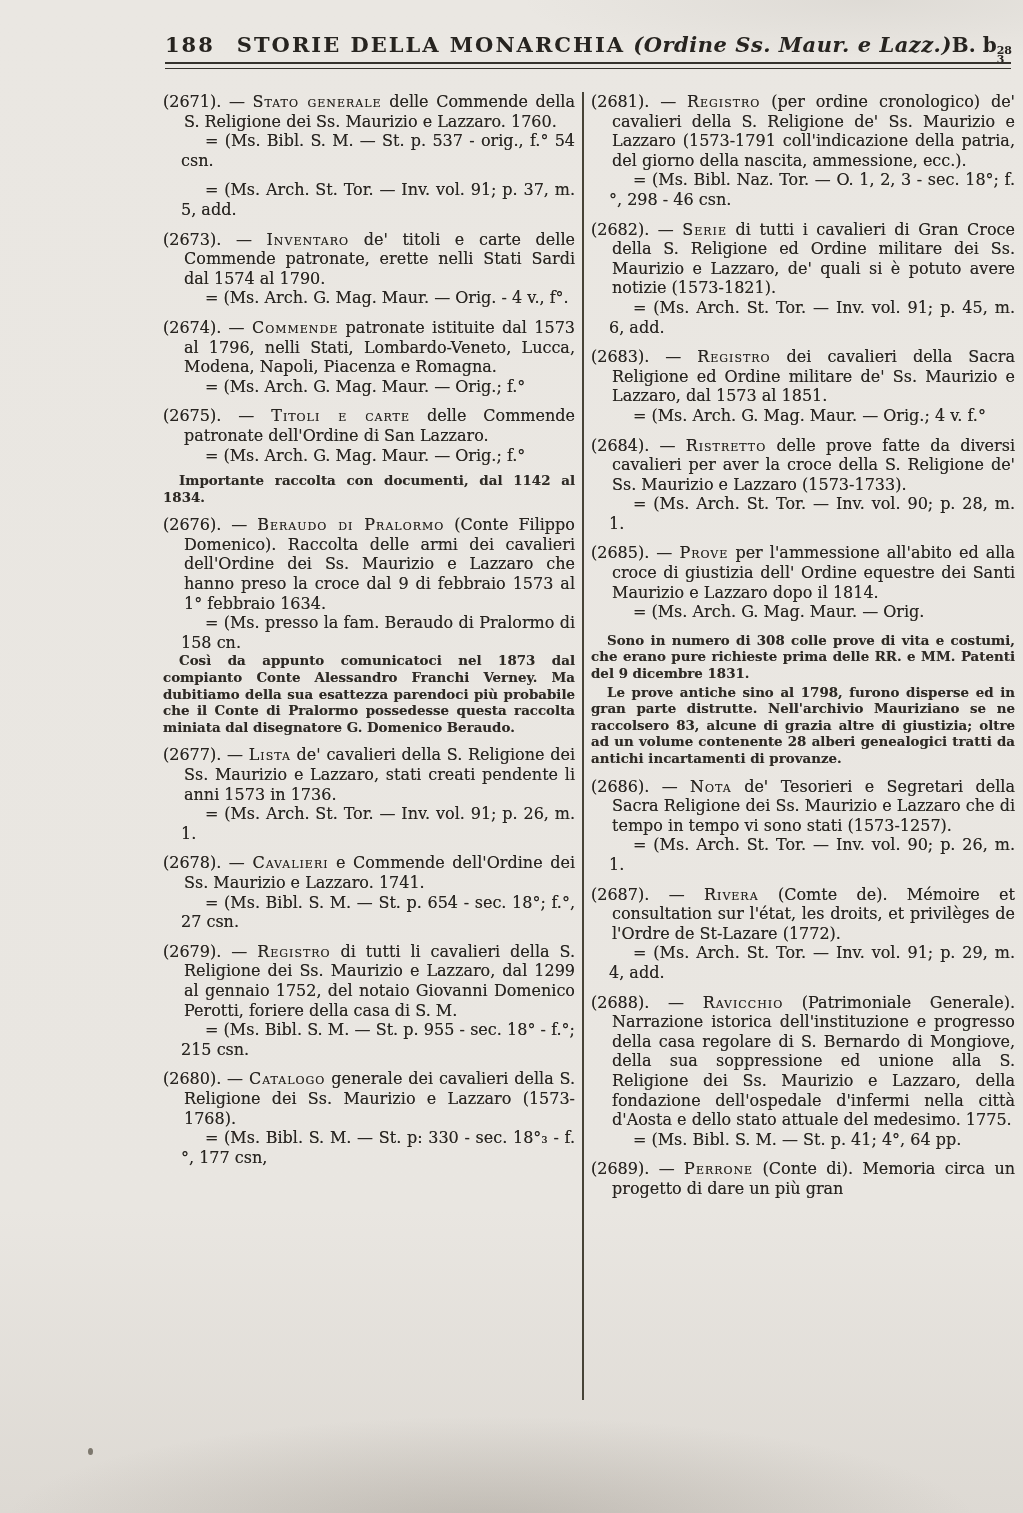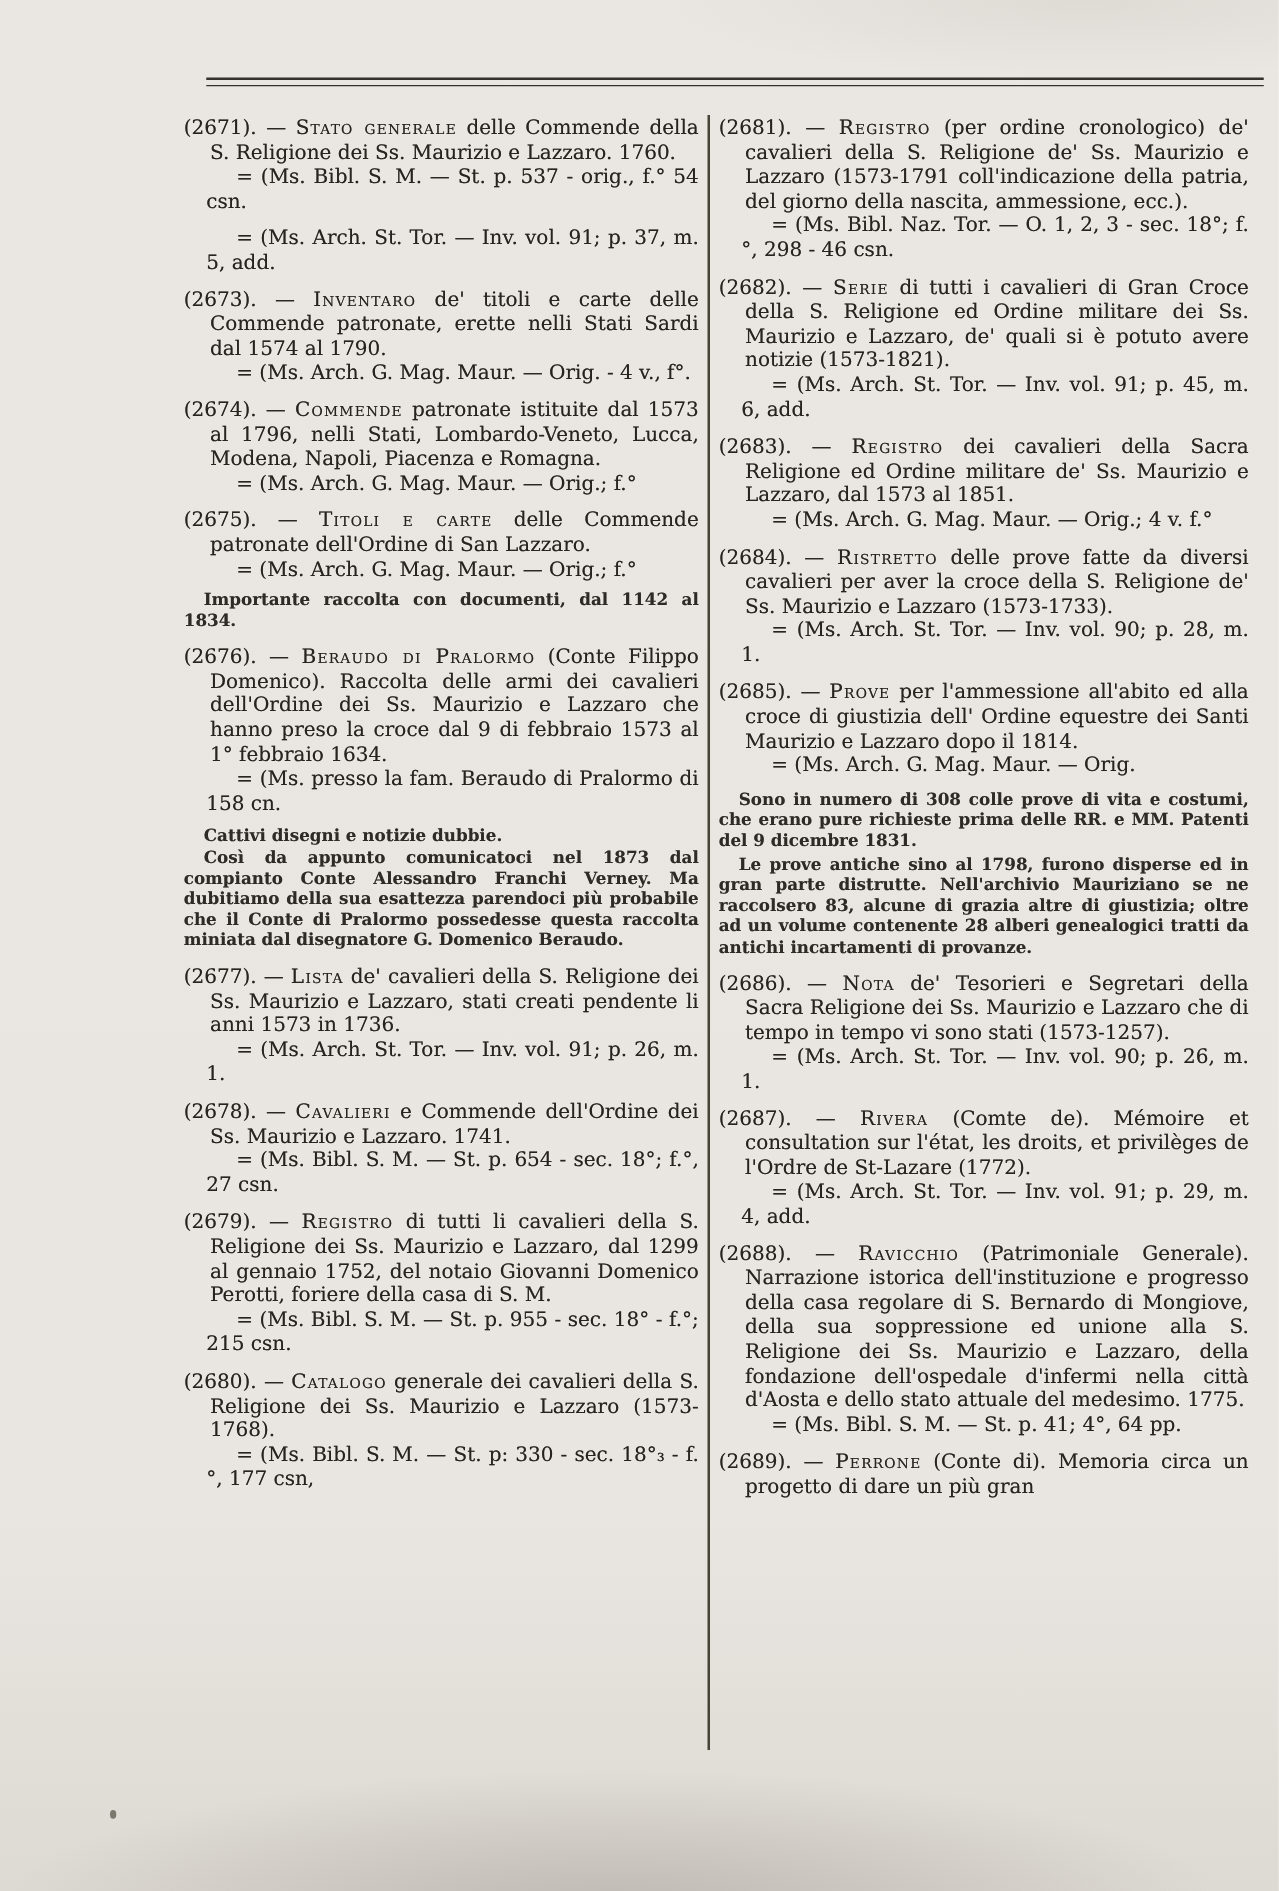--- a/index.html
+++ b/index.html
@@ -25,21 +25,21 @@
   .hdr .title .tsc { letter-spacing:2px; }
   .hdr .title .tit { font-style:italic; letter-spacing:0.5px; }
   .shelf { font-size:20px; }
   .supsub { display:inline-flex; flex-direction:column; align-items:flex-start;
             font-size:11px; line-height:9px; vertical-align:-2px; font-weight:bold; }
   .rule {
     position:absolute; left:165px; top:62px; width:846px; height:4px;
     border-top:2.5px solid #35322d; border-bottom:1.3px solid #35322d;
   }
   .cols {
-    position:absolute; left:147px; top:92px; width:852px; height:1316px;
+    position:absolute; left:163px; top:92px; width:852px; height:1316px;
     display:flex; overflow:hidden;
   }
   .col-l { width:412px; }
   .divider-wrap { width:16px; display:flex; justify-content:center; }
   .divider { width:1.6px; height:1308px; background:#474337; }
   .col-r { flex:1; }
   .entry { margin:0 0 10px 0; }
   .body {
     font-size:16px; line-height:19.6px; text-align:justify;
     padding-left:21px; text-indent:-21px; margin:0;
@@ -57,20 +57,28 @@
     color:#2e2a25; text-shadow:0 0 0.3px rgba(40,35,28,0.4);
   }
   .speck { position:absolute; left:88px; top:1448px; width:5px; height:7px;
            border-radius:50%; background:#7d7official; background:#7d786e; }
 </style>
 </head>
 <body>
 
 <div class="page">
 
+  <div class="hdr">
+    <span class="pageno">188</span>
+    <span class="title"><span class="tsc">STORIE DELLA MONARCHIA</span> <span class="tit">(Ordine Ss. Maur. e Lazz.)</span></span>
+    <span class="shelf"><span>B. b</span><span class="supsub">
+          <span>28</span>
+          <span>3</span>
+        </span></span>
+  </div>
 
   <div class="rule"></div>
 
   <div class="cols">
 
     <div class="col-l">
 
       <article class="entry">
         <p class="body"><span>(2671).</span><span> — </span><span class="sc">Stato generale</span> <span>delle Commende della S. Religione dei Ss. Maurizio e Lazzaro. 1760.</span></p>
         <p class="cite">= (Ms. Bibl. S. M. — St. p. 537 - orig., f.° 54 csn.</p>
@@ -92,21 +100,20 @@
 
       <article class="entry">
         <p class="body"><span>(2675).</span><span> — </span><span class="sc">Titoli e carte</span> <span>delle Commende patronate dell'Ordine di San Lazzaro.</span></p>
         <p class="cite">= (Ms. Arch. G. Mag. Maur. — Orig.; f.°</p>
         <p class="note">Importante raccolta con documenti, dal 1142 al 1834.</p>
       </article>
 
       <article class="entry">
         <p class="body"><span>(2676).</span><span> — </span><span class="sc">Beraudo di Pralormo</span> <span>(Conte Filippo Domenico). Raccolta delle armi dei cavalieri dell'Ordine dei Ss. Maurizio e Lazzaro che hanno preso la croce dal 9 di febbraio 1573 al 1° febbraio 1634.</span></p>
         <p class="cite">= (Ms. presso la fam. Beraudo di Pralormo di 158 cn.</p>
-        <p class="note" style="margin-top:9px">Cattivi disegni e notizie dubbie.</p>
         <p class="note" style="margin-top:0">Così da appunto comunicatoci nel 1873 dal compianto Conte Alessandro Franchi Verney. Ma dubitiamo della sua esattezza parendoci più probabile che il Conte di Pralormo possedesse questa raccolta miniata dal disegnatore G. Domenico Beraudo.</p>
       </article>
 
       <article class="entry">
         <p class="body"><span>(2677).</span><span> — </span><span class="sc">Lista</span> <span>de' cavalieri della S. Religione dei Ss. Maurizio e Lazzaro, stati creati pendente li anni 1573 in 1736.</span></p>
         <p class="cite">= (Ms. Arch. St. Tor. — Inv. vol. 91; p. 26, m. 1.</p>
       </article>
 
       <article class="entry">
         <p class="body"><span>(2678).</span><span> — </span><span class="sc">Cavalieri</span> <span>e Commende dell'Ordine dei Ss. Maurizio e Lazzaro. 1741.</span></p>

